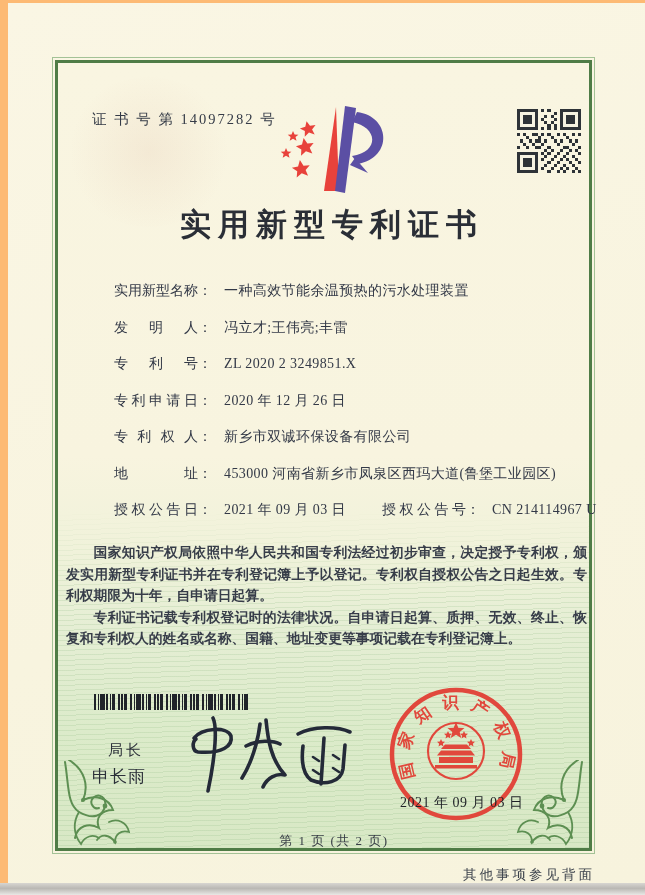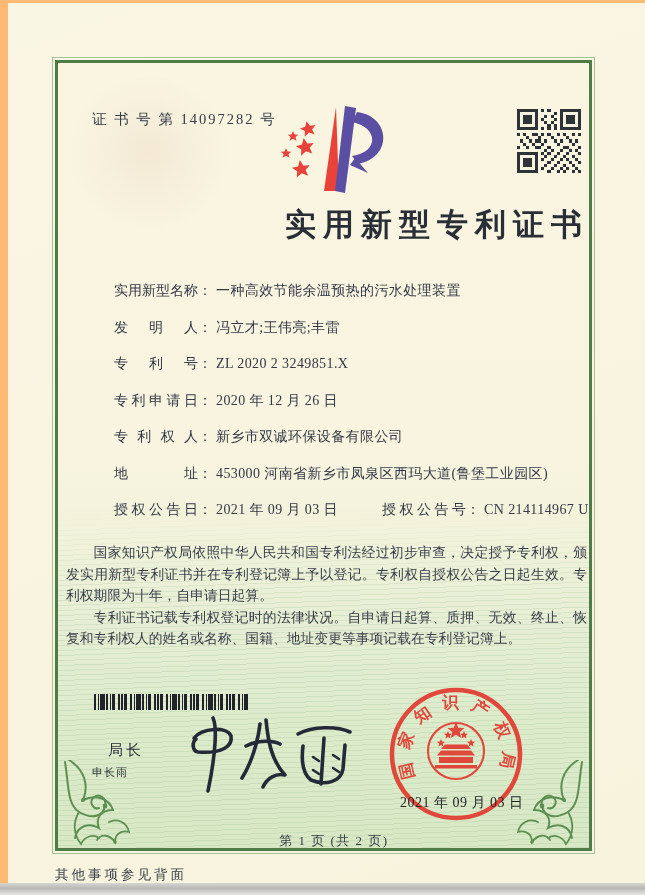--- a/index.html
+++ b/index.html
@@ -14,45 +14,45 @@
            background:linear-gradient(180deg,#f9f5e1 0%,#f8f4df 50%,#f0f2da 62%,#e5eed4 72%,#dcebca 85%,#d8e8c5 100%); }
   .abs { position:absolute; }
   .stain { left:6px; top:14px; width:170px; height:150px; border-radius:50%;
            background:radial-gradient(circle at 50% 50%, rgba(206,152,128,0.12), rgba(206,152,128,0) 70%); }
   .waves { left:0; right:0; top:57%; bottom:0;
            background:repeating-linear-gradient(178deg, rgba(138,184,128,0.20) 0 1px, rgba(0,0,0,0) 1px 5px);
            -webkit-mask:linear-gradient(180deg, transparent 0, #000 26%); mask:linear-gradient(180deg, transparent 0, #000 26%); }
   .cert-no { left:34px; top:47px; font-size:14.5px; letter-spacing:2px; color:#353b47; }
   .logo { left:220px; top:40px; }
   .qr { left:458px; top:46px; }
-  .title { left:0; top:141px; width:100%; text-align:right; font-size:31px; font-weight:bold;
+  .title { left:0; top:141px; width:100%; text-align:center; font-size:31px; font-weight:bold;
            letter-spacing:7px; padding-left:17px; color:#2a2e36; }
   .fields { left:32px; top:218px; width:478px; font-size:14px; color:#333947; }
   .frow { margin-bottom:17.5px; height:19px; line-height:19px; white-space:nowrap; position:relative; }
   .flabel { display:inline-block; width:84px; text-align:justify; text-align-last:justify; vertical-align:top;margin-left:24px; }
   .fcol { display:inline-block; vertical-align:top; }
-  .fval { display:inline-block; margin-left:4px; letter-spacing:0.4px; vertical-align:top; }
+  .fval { display:inline-block; margin-left:12px; letter-spacing:0.4px; vertical-align:top; }
   .grp2 { position:absolute; left:268px; top:0; }
   .paras { left:8px; top:479px; width:521px; font-size:13.8px; line-height:21.6px;
            text-align:justify; color:#373d49; }
-  .paras p { text-indent:2em; }
+  .paras p { text-indent:2em;font-weight:bold; }
   .barcode { left:36px; top:631px; width:154px; height:16px;
            background-image:
              repeating-linear-gradient(90deg,#20242a 0 2px,rgba(0,0,0,0) 2px 6px),
              repeating-linear-gradient(90deg,#20242a 0 1px,rgba(0,0,0,0) 1px 4px),
              repeating-linear-gradient(90deg,#20242a 0 2px,rgba(0,0,0,0) 2px 9px); }
   .officer-title { left:50px; top:678px; font-size:15px; letter-spacing:3px; color:#2b3039; }
-  .officer-name  { left:34px; top:702px; font-size:11px; letter-spacing:1px; color:#2b3039; }
+  .officer-name  { left:34px; top:702px; font-size:17px; letter-spacing:1px; color:#2b3039; }
   .sig { left:128px; top:648px; }
   .seal { left:327px; top:620px; opacity:0.92; }
   .seal-date { left:342px; top:731px; font-size:14px; color:#1e2126; letter-spacing:0.5px; z-index:6; }
   .page-ind { left:0; top:769px; width:100%; text-align:center; font-size:13px; letter-spacing:1.5px; color:#363c45;padding-left:21px; }
   .corner-l { left:1px;  top:697px; }
   .corner-r { right:1px; top:697px; transform:scaleX(-1); }
-  .back-note { position:absolute; left:55px; top:866px; width:540px; text-align:left;
+  .back-note { position:absolute; left:55px; top:866px; width:540px; text-align:right;
            font-size:13.5px; letter-spacing:3px; color:#3b414b; }
 </style>
 </head>
 <body>
 
 <div class="screen">
   <div class="paper"></div>
   <div class="frame">
     <div class="abs waves"></div>
     <div class="abs stain"></div>

